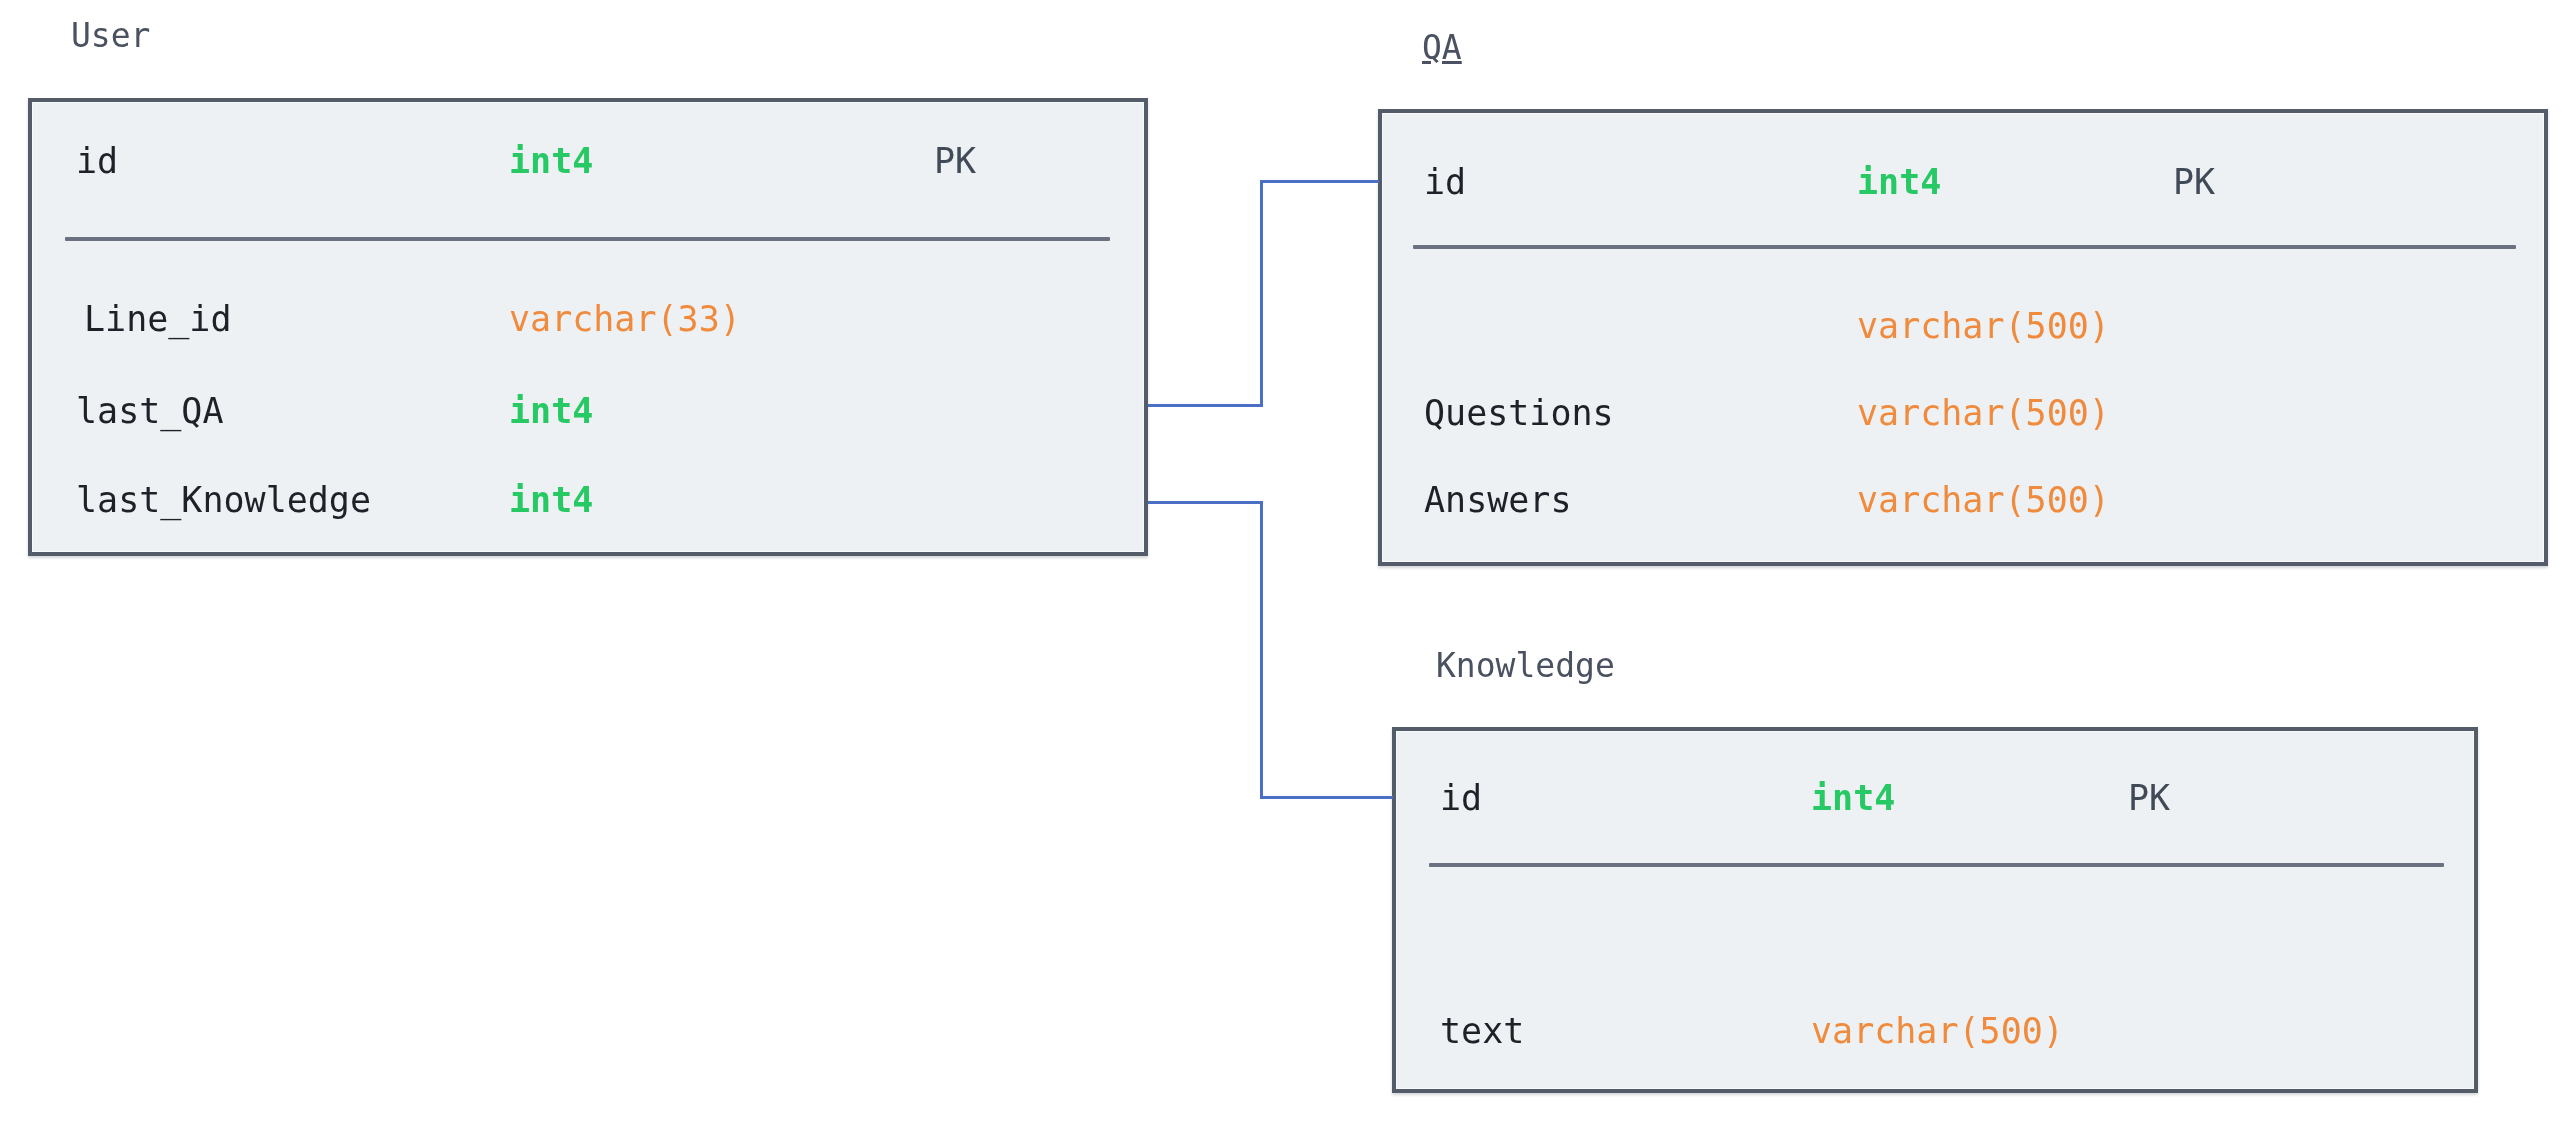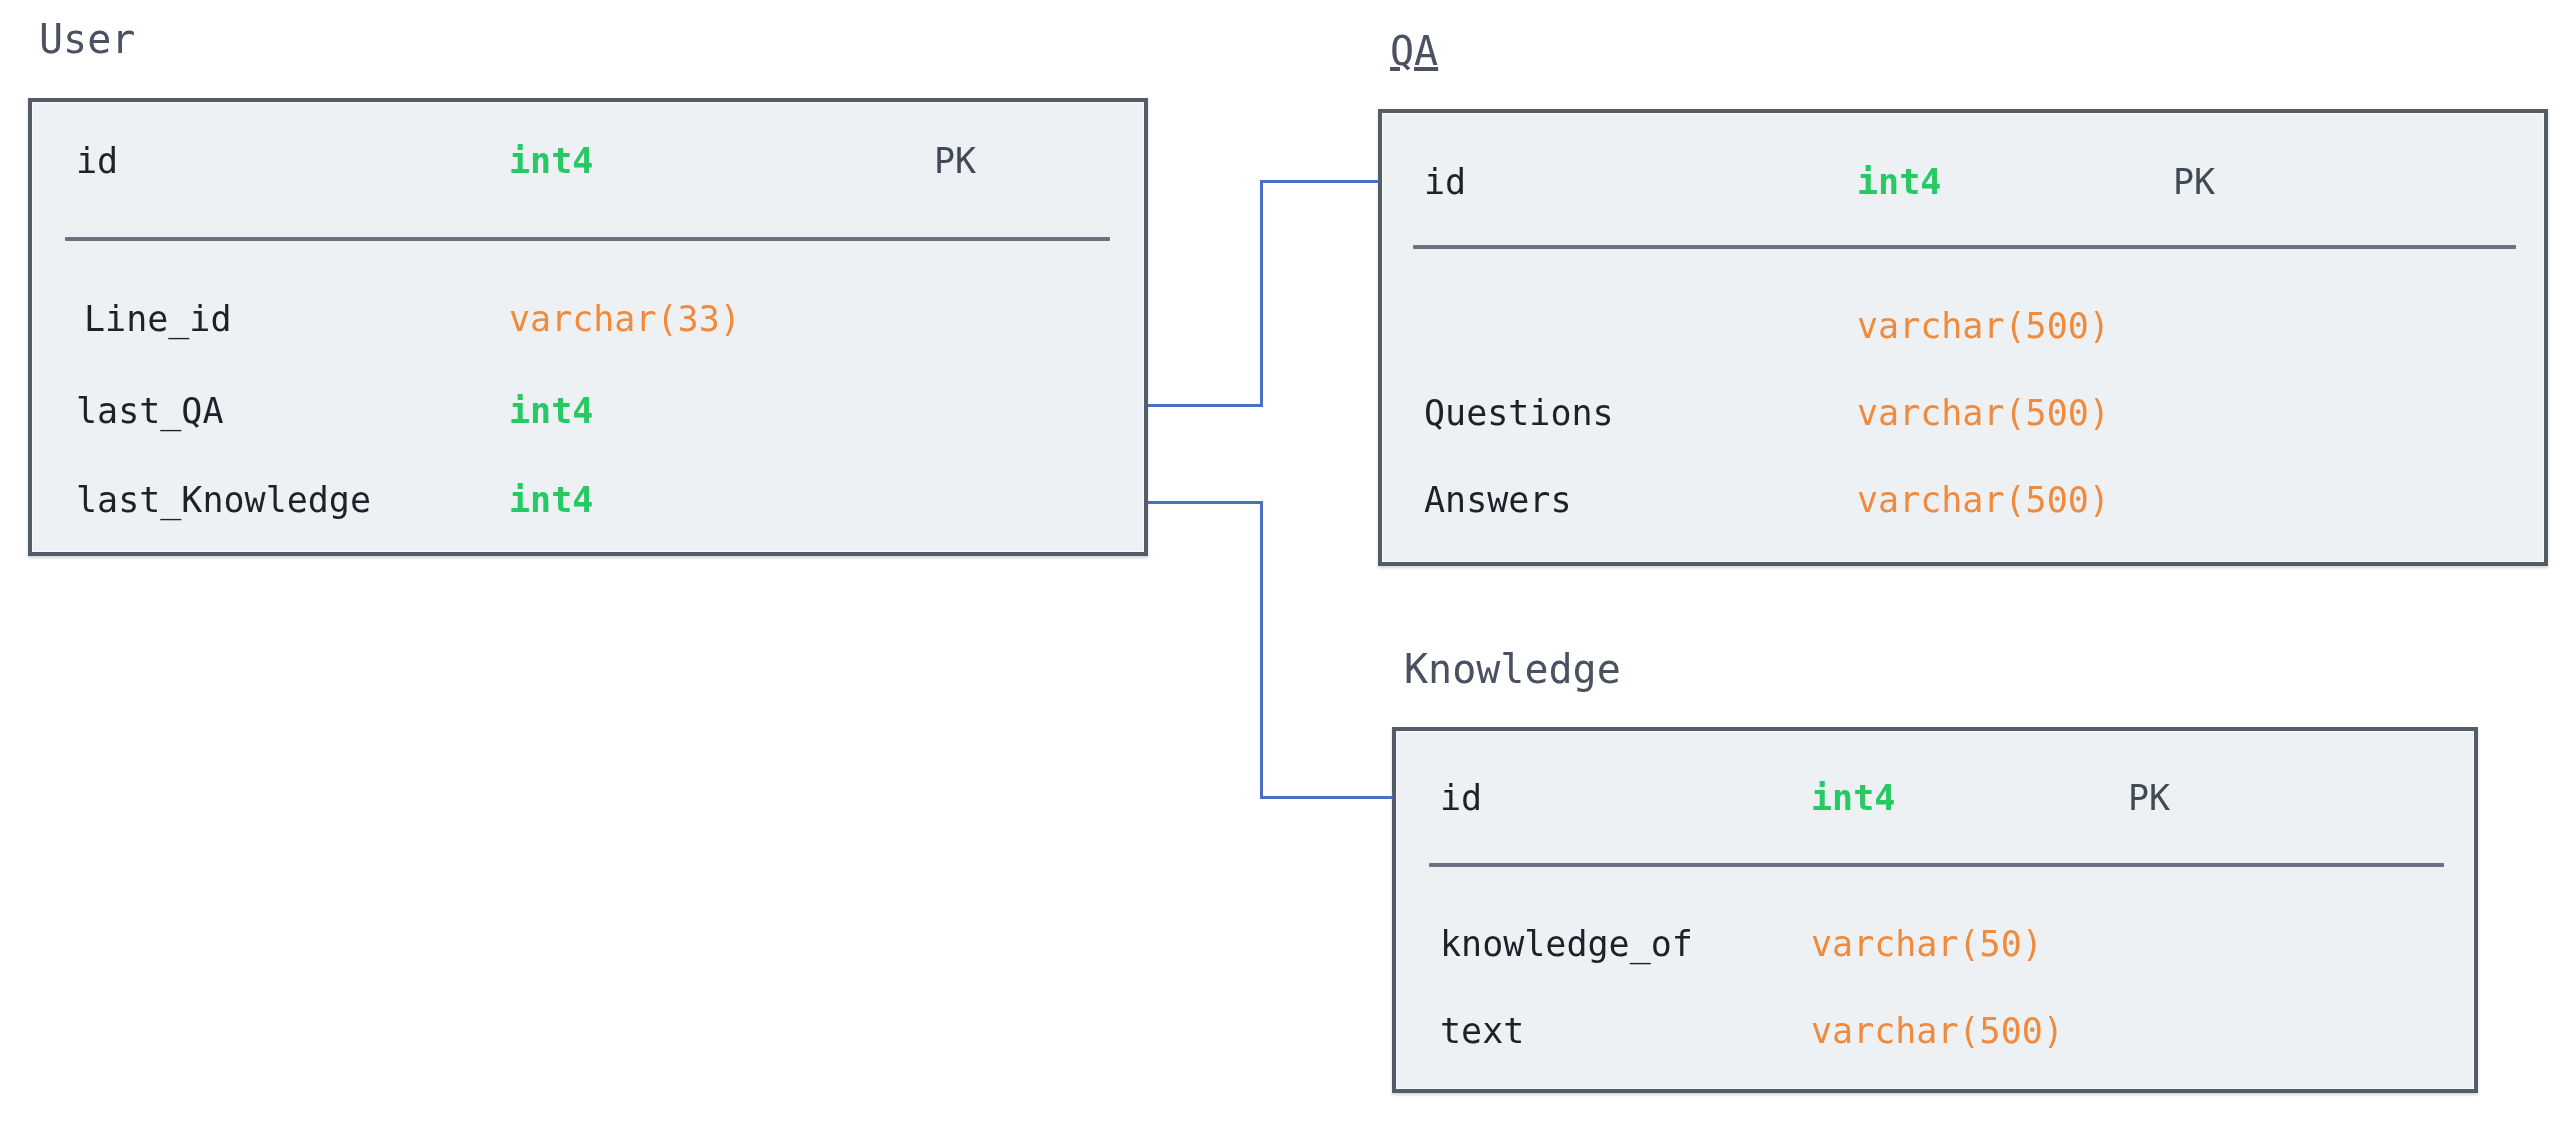--- a/index.html
+++ b/index.html
@@ -13,25 +13,26 @@
     height: 1130px;
     background: #ffffff;
     overflow: hidden;
     font-family: "DejaVu Sans Mono", "Liberation Mono", monospace;
   }
 
   
   .tbl-title {
     position: absolute;
     font-family: "DejaVu Sans Mono", "Liberation Mono", monospace;
-    font-size: 40px;
+    font-size: 33px;
     color: #4a5160;
     letter-spacing: 0px;
     white-space: nowrap;
     line-height: 1;
+    margin-left: 32px;
   }
 
   
   .entity {
     position: absolute;
     background: #eef1f4;
     border: 4.4px solid #545b69;
     box-sizing: border-box;
     box-shadow: 0 1.7px 2.6px rgba(60,66,80,0.22);
   }
@@ -142,24 +143,20 @@
     <div class="entity-inner"></div>
 
     <div class="row" style="left:0; top:45px; width:100%;">
       <span class="cell c-name" style="left:44px;">id</span>
       <span class="cell c-type-int" style="left:415px;">int4</span>
       <span class="cell c-key" style="left:732px;">PK</span>
     </div>
 
     <div class="hdr-sep" style="left:33px; top:132px; width:1015px;"></div>
 
-    <div class="row" style="left:0; top:191px; width:100%;">
-      <span class="cell c-name" style="left:44px;">knowledge_of</span>
-      <span class="cell c-type-var" style="left:415px;">varchar(50)</span>
-    </div>
     <div class="row" style="left:0; top:278px; width:100%;">
       <span class="cell c-name" style="left:44px;">text</span>
       <span class="cell c-type-var" style="left:415px;">varchar(500)</span>
     </div>
   </div>
 
   <div class="conn conn-h" style="left:1148px; top:404px; width:115px;"></div>
   <div class="conn conn-v" style="left:1260px; top:180px; height:225px;"></div>
   <div class="conn conn-h" style="left:1260px; top:180px; width:119px;"></div>
 

